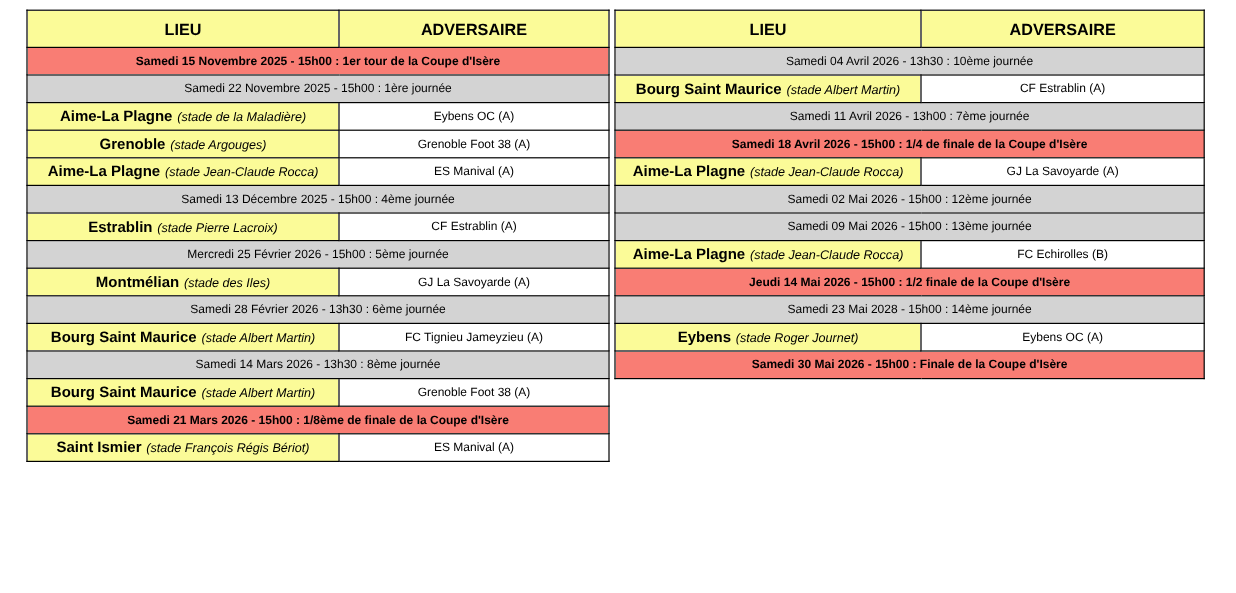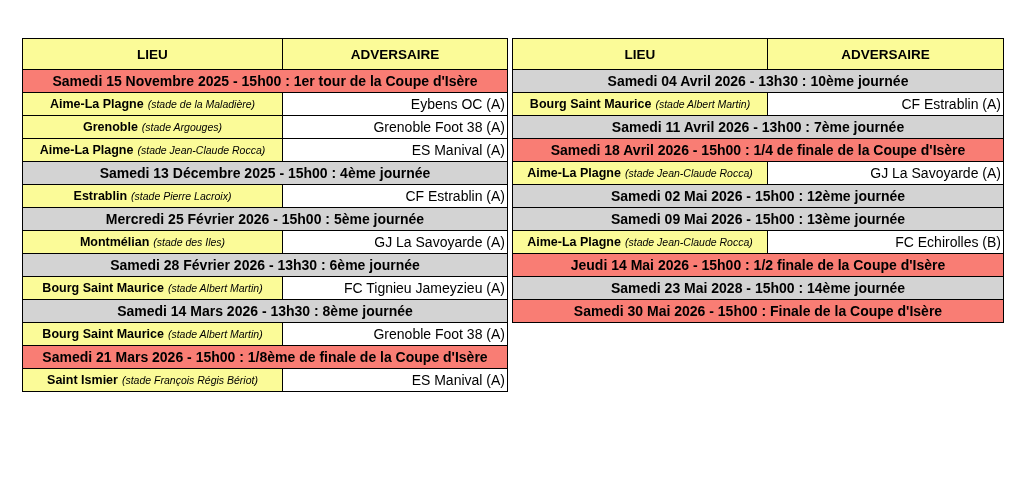--- a/index.html
+++ b/index.html
@@ -6,65 +6,68 @@
   html, body {
     width: 1030px; height: 494px;
     background: #ffffff;
     font-family: "Liberation Sans", sans-serif;
     position: relative;
     overflow: hidden;
   }
   table {
     border-collapse: collapse;
     position: absolute;
-    top: 38px;
+    top: 8px;
     table-layout: fixed;
     padding-left: 44px;
   }
   #table-left  { left: 22px;  width: 485px; }
   #table-right { left: 512px; width: 491px; }
   th, td {
     border: 1.5px solid #000000;
     text-align: center;
     vertical-align: middle;
     color: #000000;
     overflow: hidden;
     white-space: nowrap;
     padding: 0 2px;
   }
   th {
     height: 31px;
     font-size: 13.5px;
     font-weight: bold;
     background: var(--yellow, #FBFB98);
   }
-  td { height: 23px; font-size: 14px; }
+  td { height: 23px; font-size: 10px; }
   td.cup  { background: var(--red,  #F97D74); font-weight: bold; }
-  td.date { background: var(--gray, #D3D3D3); font-weight: bold; }
+  td.date { background: var(--gray, #D3D3D3); font-weight: normal; }
   td.lieu { background: var(--yellow, #FBFB98); font-weight: bold; font-size: 12.5px; }
-  td.adv  { background: #ffffff; font-weight: normal; text-align: right; }
+  td.adv  { background: #ffffff; font-weight: normal; }
   .stade  { font-weight: normal; font-size: 10.5px; margin-left: 4px; font-style: italic; }
 </style>
 </head>
 <body>
 
 <table id="table-left">
   <colgroup>
       <col style="width:260px">
       <col style="width:225px">
     </colgroup>
   <thead>
     <tr>
       <th>LIEU</th>
       <th>ADVERSAIRE</th>
     </tr>
   </thead>
   <tbody>
       <tr>
         <td colspan="2" class="cup">Samedi 15 Novembre 2025 - 15h00 : 1er tour de la Coupe d'Isère</td>
+      </tr>
+      <tr>
+        <td colspan="2" class="date">Samedi 22 Novembre 2025 - 15h00 : 1ère journée</td>
       </tr>
       <tr>
         <td class="lieu"><span>Aime-La Plagne</span><span class="stade">(stade de la Maladière)</span></td>
         <td class="adv">Eybens OC (A)</td>
       </tr>
       <tr>
         <td class="lieu"><span>Grenoble</span><span class="stade">(stade Argouges)</span></td>
         <td class="adv">Grenoble Foot 38 (A)</td>
       </tr>
       <tr>
@@ -148,16 +151,20 @@
         <td class="lieu"><span>Aime-La Plagne</span><span class="stade">(stade Jean-Claude Rocca)</span></td>
         <td class="adv">FC Echirolles (B)</td>
       </tr>
       <tr>
         <td colspan="2" class="cup">Jeudi 14 Mai 2026 - 15h00 : 1/2 finale de la Coupe d'Isère</td>
       </tr>
       <tr>
         <td colspan="2" class="date">Samedi 23 Mai 2028 - 15h00 : 14ème journée</td>
       </tr>
       <tr>
+        <td class="lieu"><span>Eybens</span><span class="stade">(stade Roger Journet)</span></td>
+        <td class="adv">Eybens OC (A)</td>
+      </tr>
+      <tr>
         <td colspan="2" class="cup">Samedi 30 Mai 2026 - 15h00 : Finale de la Coupe d'Isère</td>
       </tr>
     </tbody>
 </table>
 
 </body></html>

